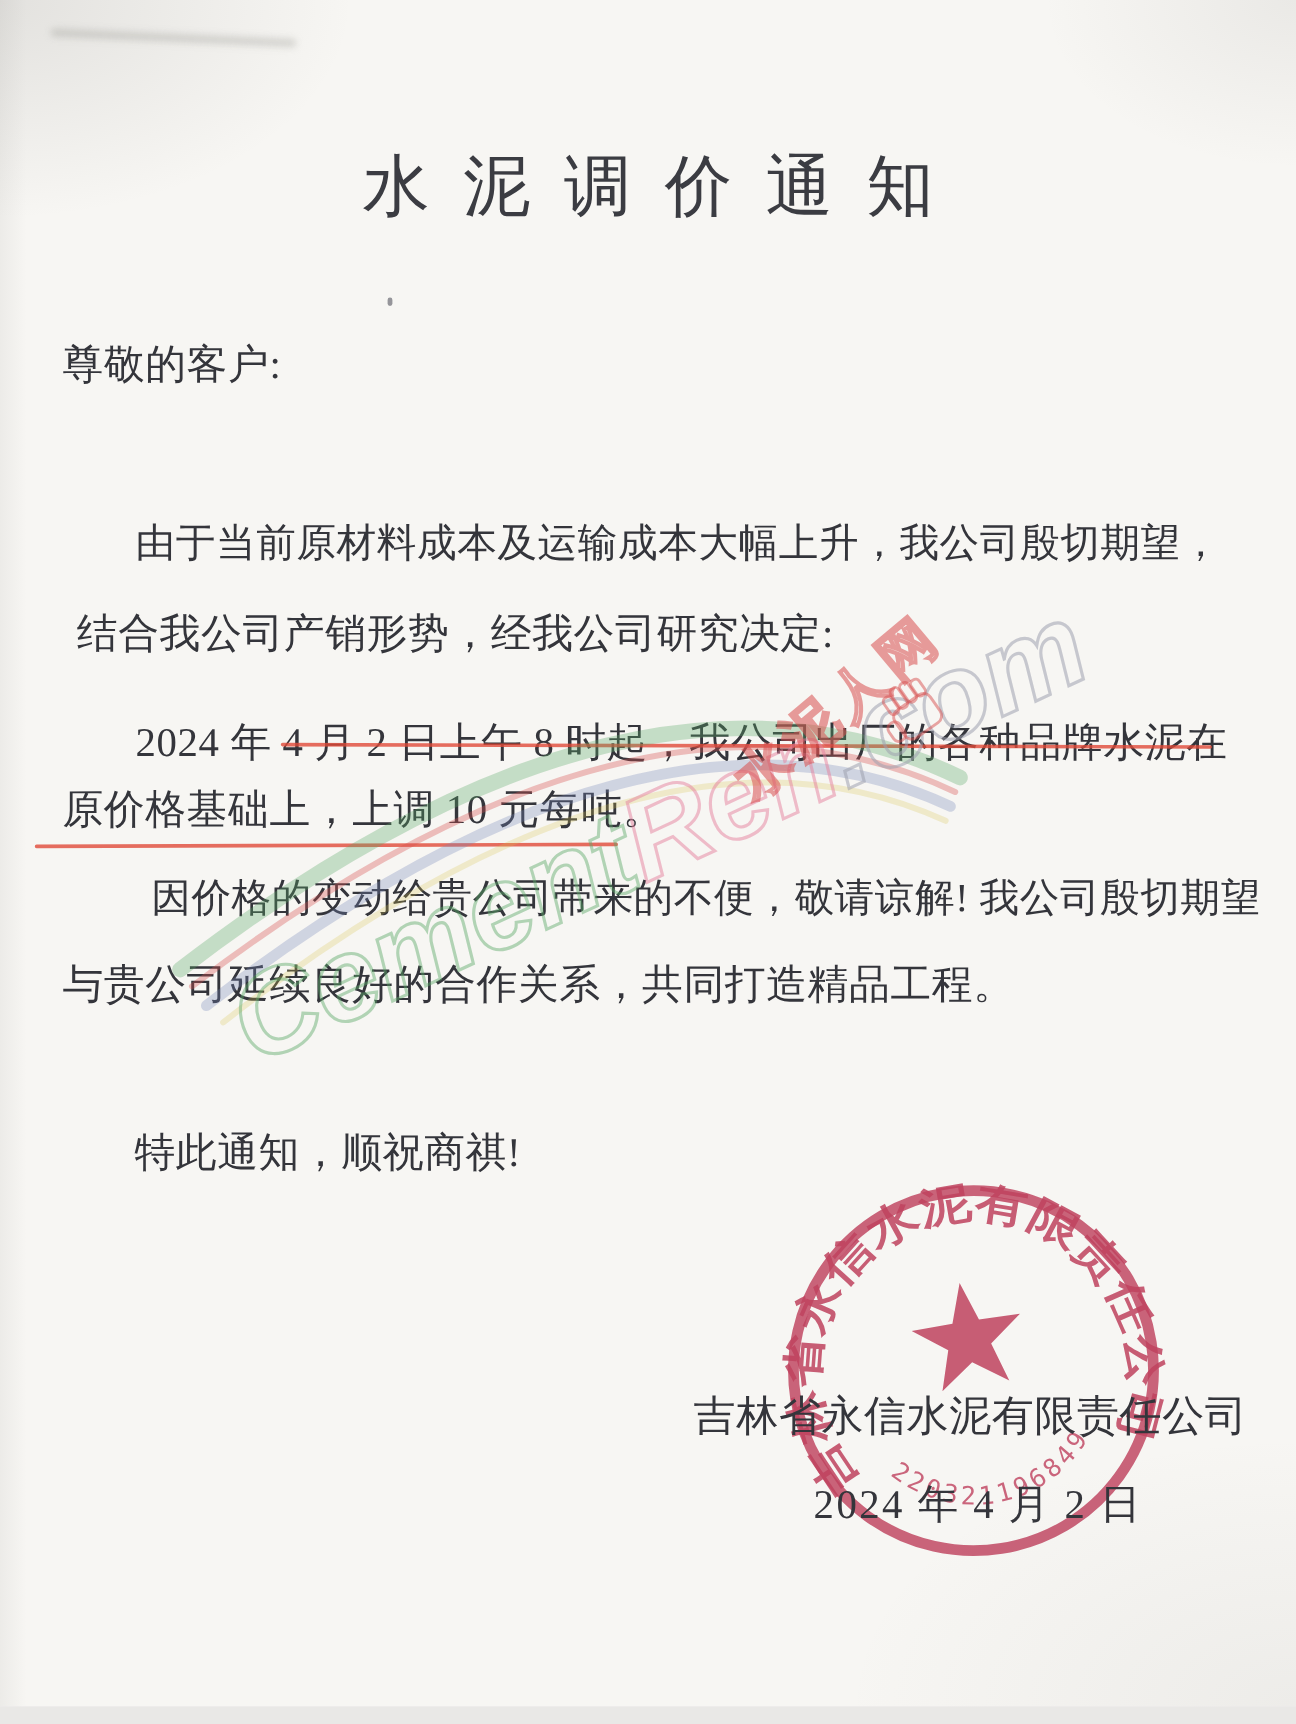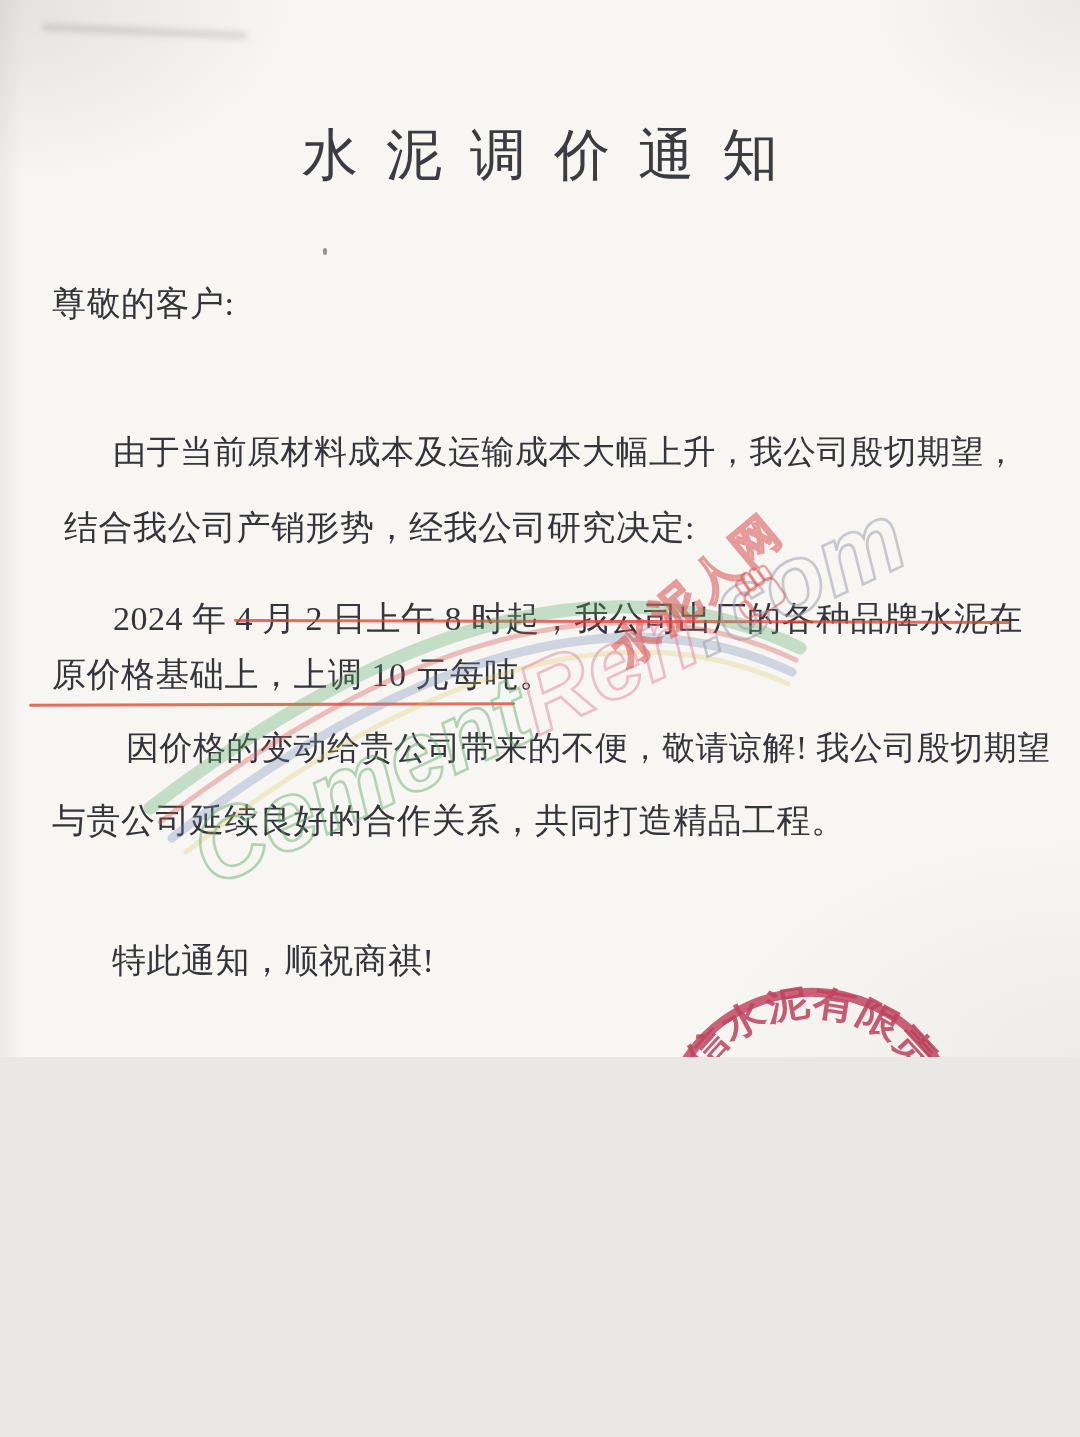--- a/index.html
+++ b/index.html
@@ -1,18 +1,18 @@
 <!DOCTYPE html>
 <html><head>
 <meta charset="utf-8">
 <style>
   html,body{margin:0;padding:0;background:#e9e8e6;}
   .page{
     position:relative;
-    width:1080px;height:1057px;
+    width:1080px;height:1422px;
     margin:0 auto;
     background:#f7f6f3;
     background-image:
       radial-gradient(ellipse 420px 260px at 0% 0%, rgba(120,118,114,.16), transparent 70%),
       radial-gradient(ellipse 300px 200px at 100% 0%, rgba(120,118,114,.10), transparent 70%),
       radial-gradient(ellipse 500px 300px at 100% 100%, rgba(120,118,114,.08), transparent 75%),
       linear-gradient(to right, rgba(110,108,104,.08) 0, transparent 22px),
       linear-gradient(#f7f6f3,#f7f6f3);
     overflow:hidden;
     font-family:"Liberation Serif","DejaVu Serif",serif;

